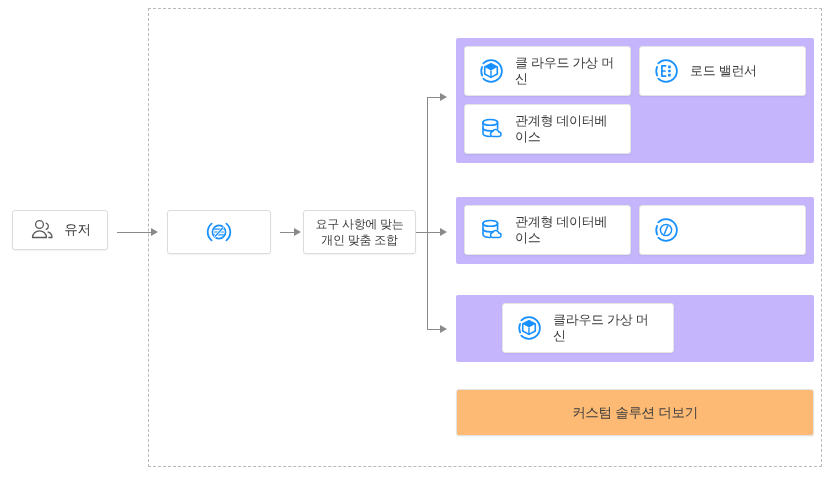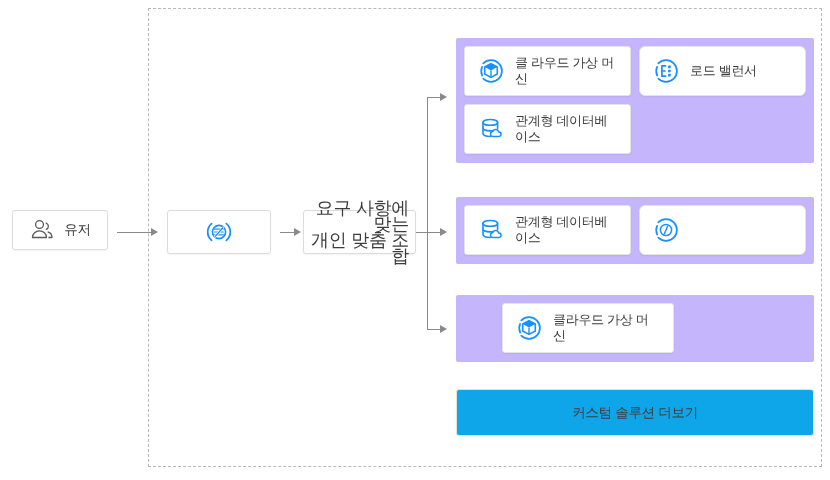--- a/index.html
+++ b/index.html
@@ -65,24 +65,24 @@
   }
 
   .node-compose {
     left: 303px;
     top: 210px;
     width: 113px;
     height: 44px;
     padding: 0 6px;
   }
   .node-compose .label {
-    font-size: 18px;
+    font-size: 12px;
     line-height: 16px;
     color: #3c3c3c;
-    text-align: right;
+    text-align: center;
     letter-spacing: -0.3px;
     white-space: pre-line;
   }
 
   
   .arrow-line {
     position: absolute;
     background: #8a8a8a;
   }
   .arrow-h { height: 1px; }
@@ -117,21 +117,21 @@
     border: 1px solid #e4e4e4;
     border-radius: 3px;
     height: 50px;
     display: flex;
     align-items: center;
     gap: 11px;
     padding: 0 13px;
     box-shadow: 0 1px 2px rgba(0,0,0,0.06);
   }
   .svc-card.w-wide  { width: 172px; }
-  .svc-card.w-wide2 { width: 172px; border-radius: 6px; }
+  .svc-card.w-wide2 { width: 172px; }
   .svc-label {
     font-size: 13px;
     color: #3a3a3a;
     letter-spacing: -0.3px;
     line-height: 16px;
     white-space: pre-line;
   }
   .svc-icon {
     flex: 0 0 auto;
     width: 26px;
@@ -141,21 +141,21 @@
   .spacer-card { width: 172px; height: 50px; }
 
   
   .more-bar {
     position: absolute;
     left: 456px;
     top: 389px;
     width: 358px;
     height: 47px;
     box-sizing: border-box;
-    background: #0ea5e9;
+    background: #fdba74;
     border: 1px solid #e2e2e2;
     border-radius: 3px;
     display: flex;
     align-items: center;
     justify-content: center;
     box-shadow: 0 1px 2px rgba(0,0,0,0.05);
   }
   .more-bar .label {
     font-size: 13.5px;
     color: #3c3c3c;

